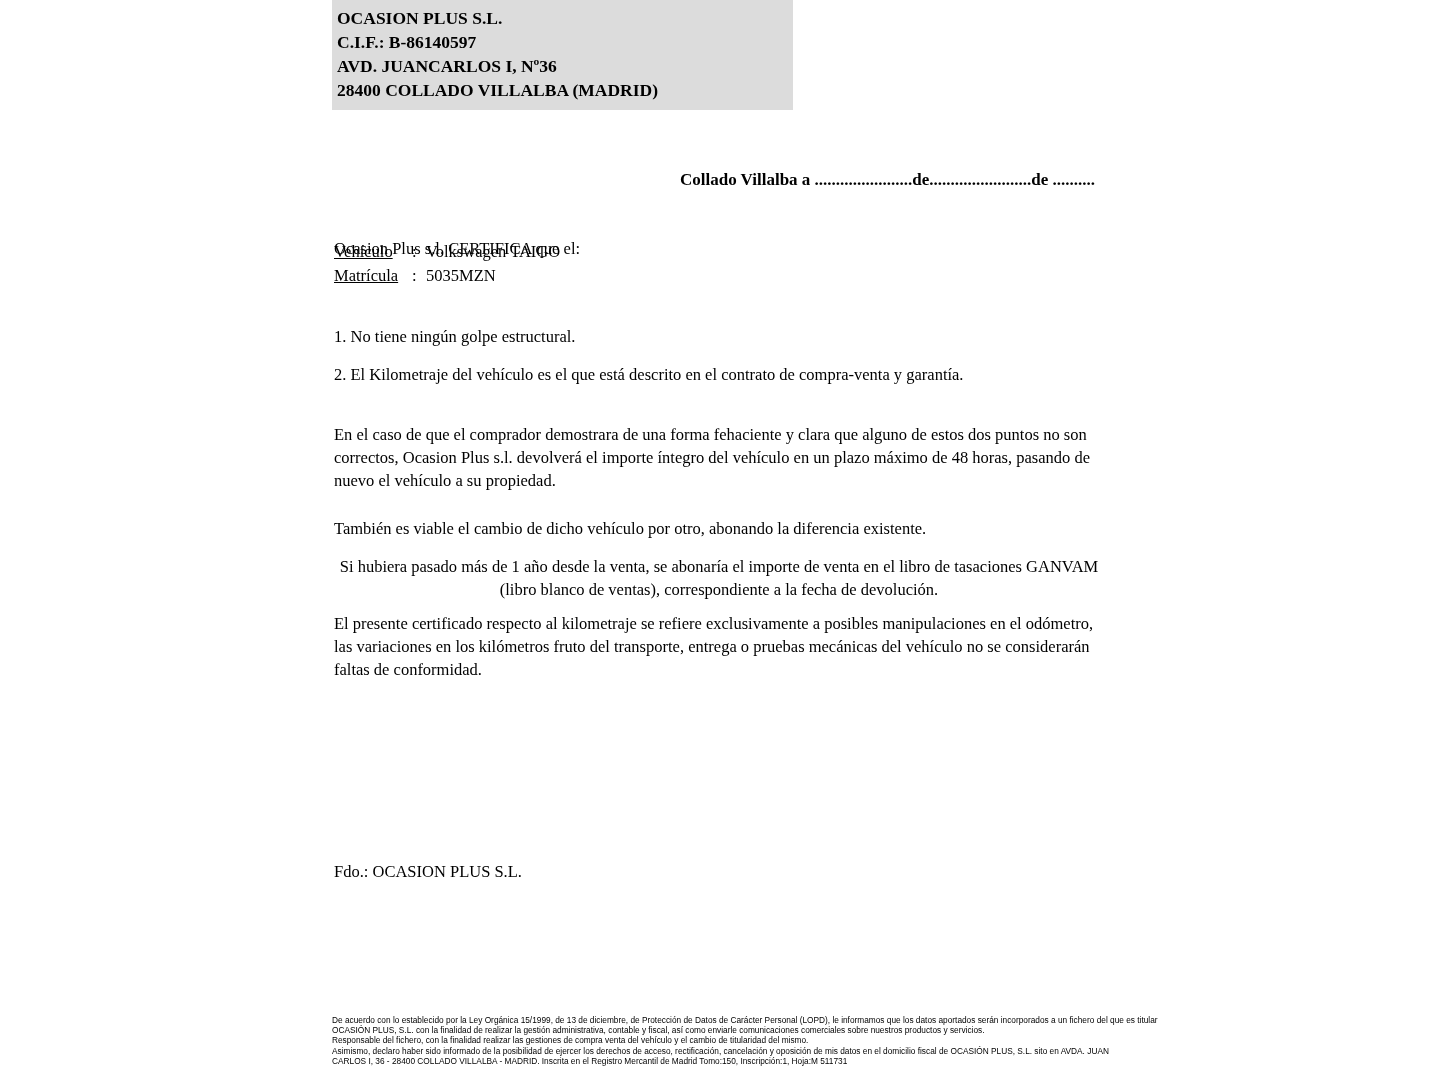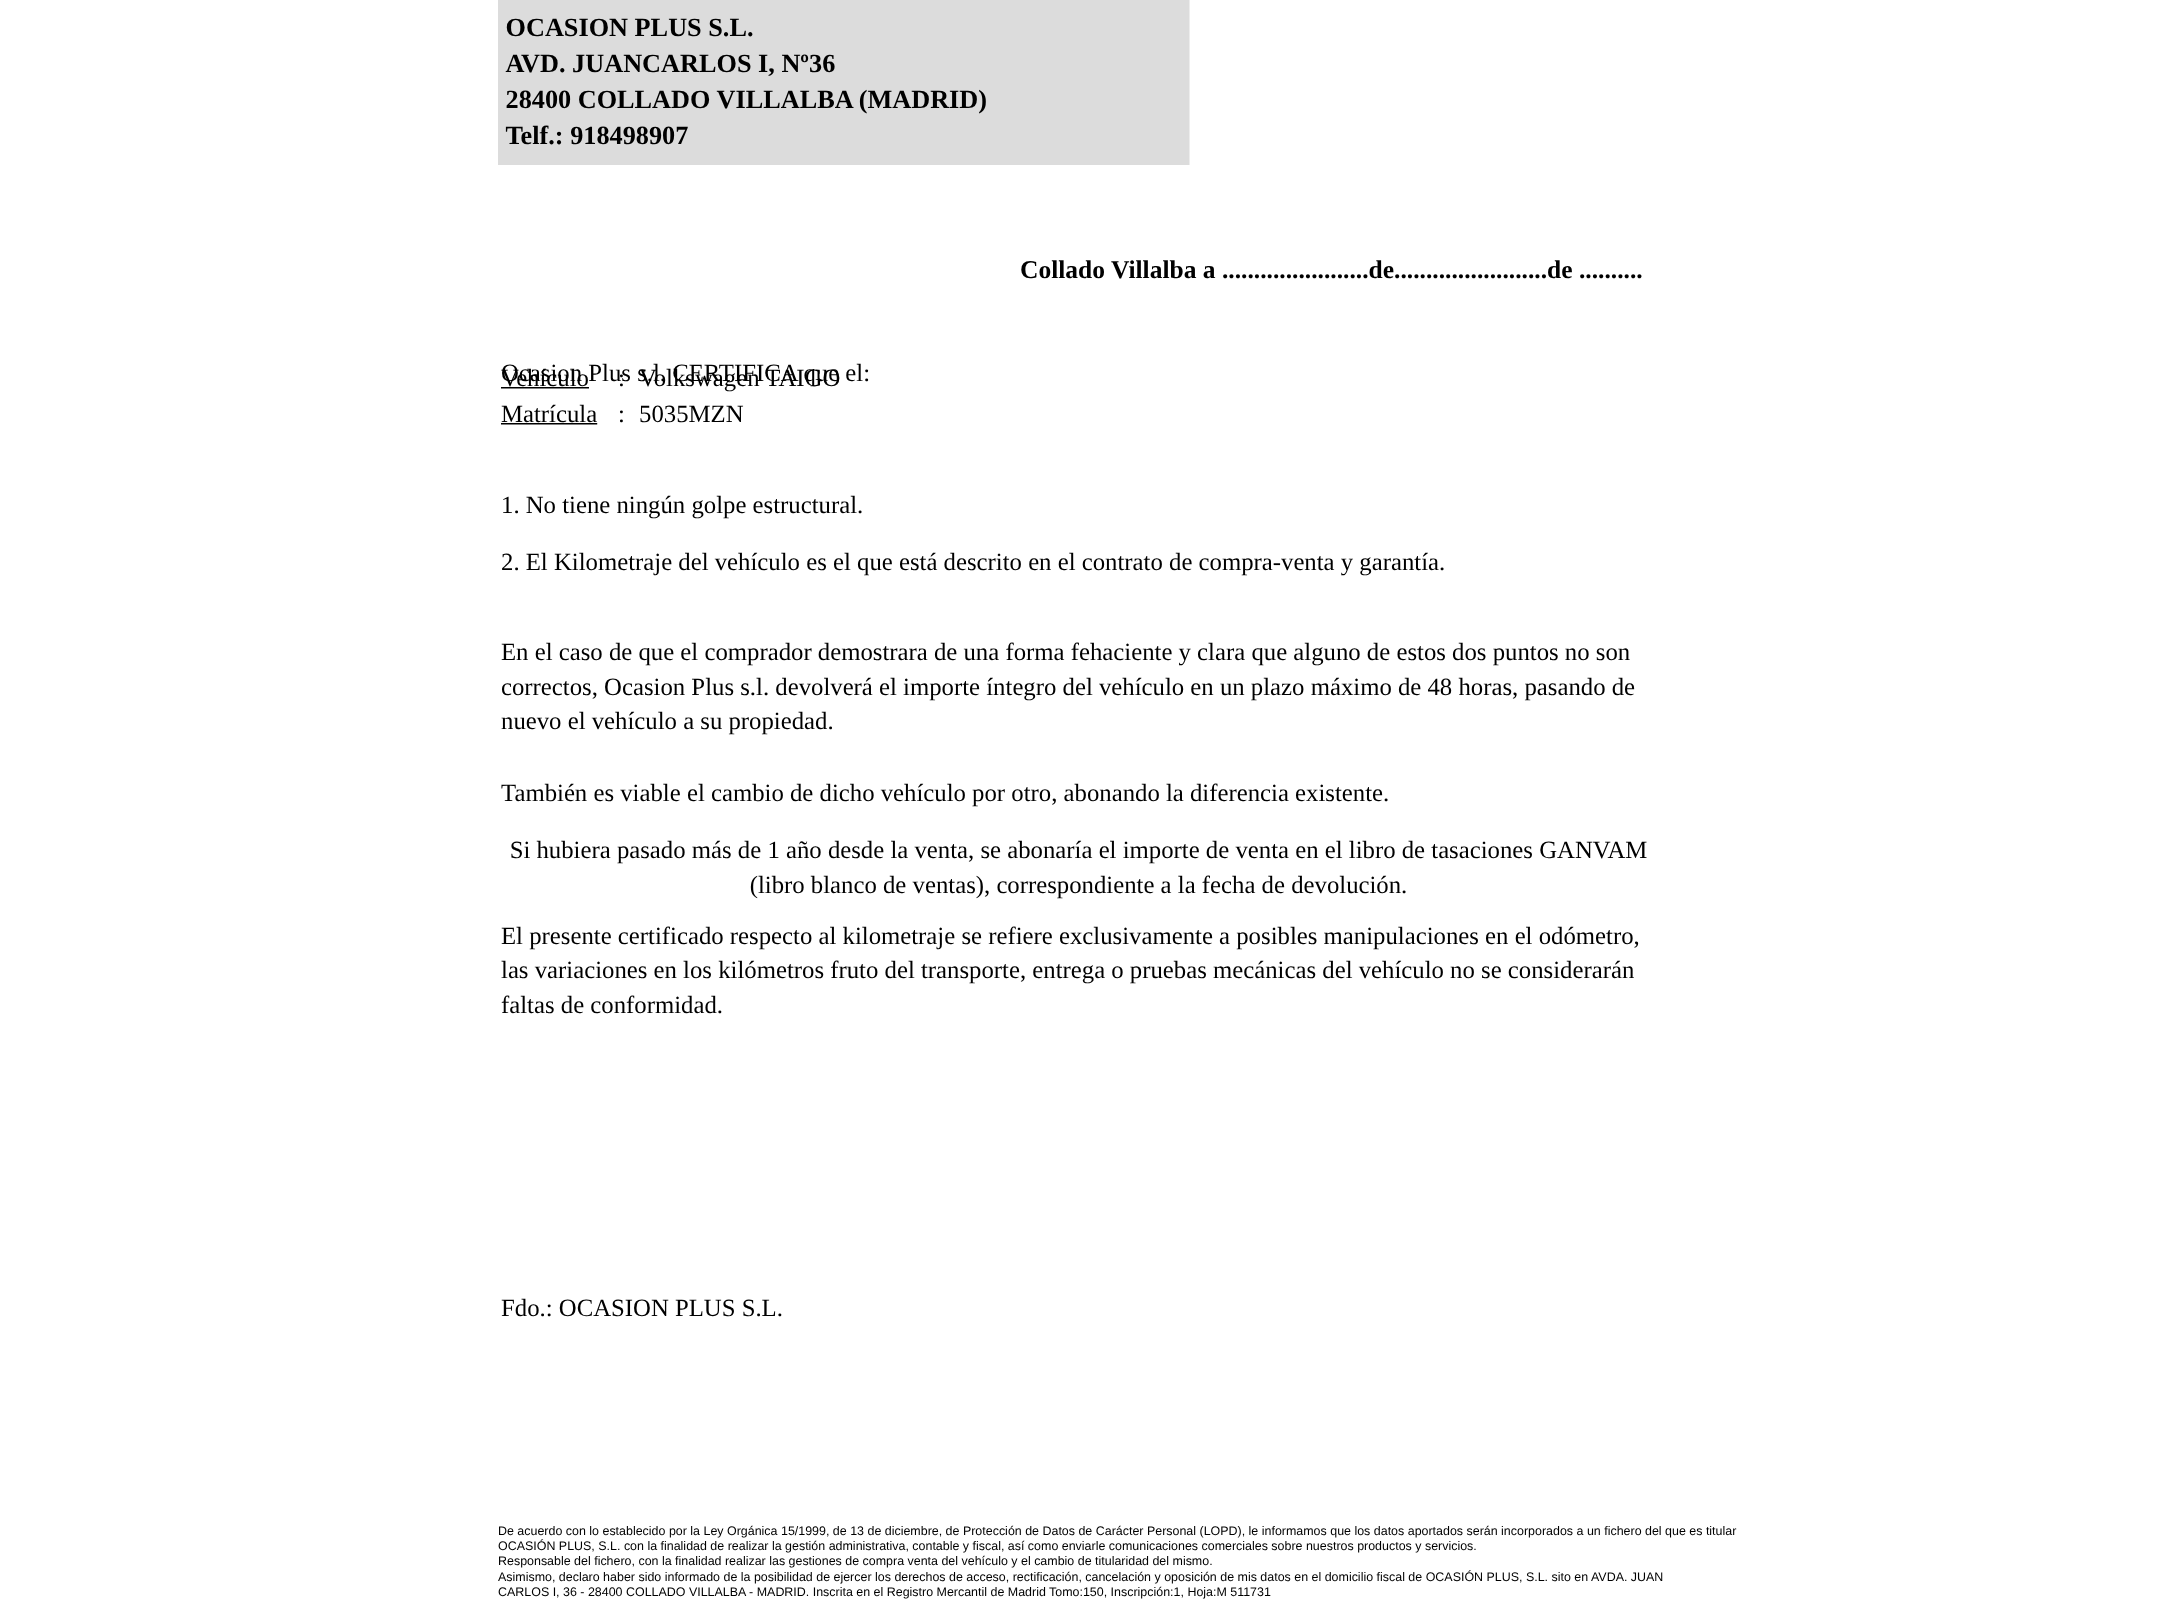--- a/index.html
+++ b/index.html
@@ -107,23 +107,23 @@
     font-family: Liberation Sans, sans-serif;
   }
 </style>
 </head>
 <body>
 
 <div class="page">
 
   <div class="letterhead">
     <div class="lh-line">OCASION PLUS S.L.</div>
+    <div class="lh-line">C.I.F.: B-86140597</div>
     <div class="lh-line">AVD. JUANCARLOS I, Nº36</div>
     <div class="lh-line">28400 COLLADO VILLALBA (MADRID)</div>
-    <div class="lh-line">Telf.: 918498907</div>
   </div>
 
   <div class="date-line">Collado Villalba a .......................de........................de ..........</div>
 
   <div class="certifica">Ocasion Plus s.l. CERTIFICA que el:</div>
 
   <div class="kv kv-vehiculo">
     <span class="label">Vehículo</span><span class="sep">:</span><span>Volkswagen TAIGO</span>
   </div>
 

